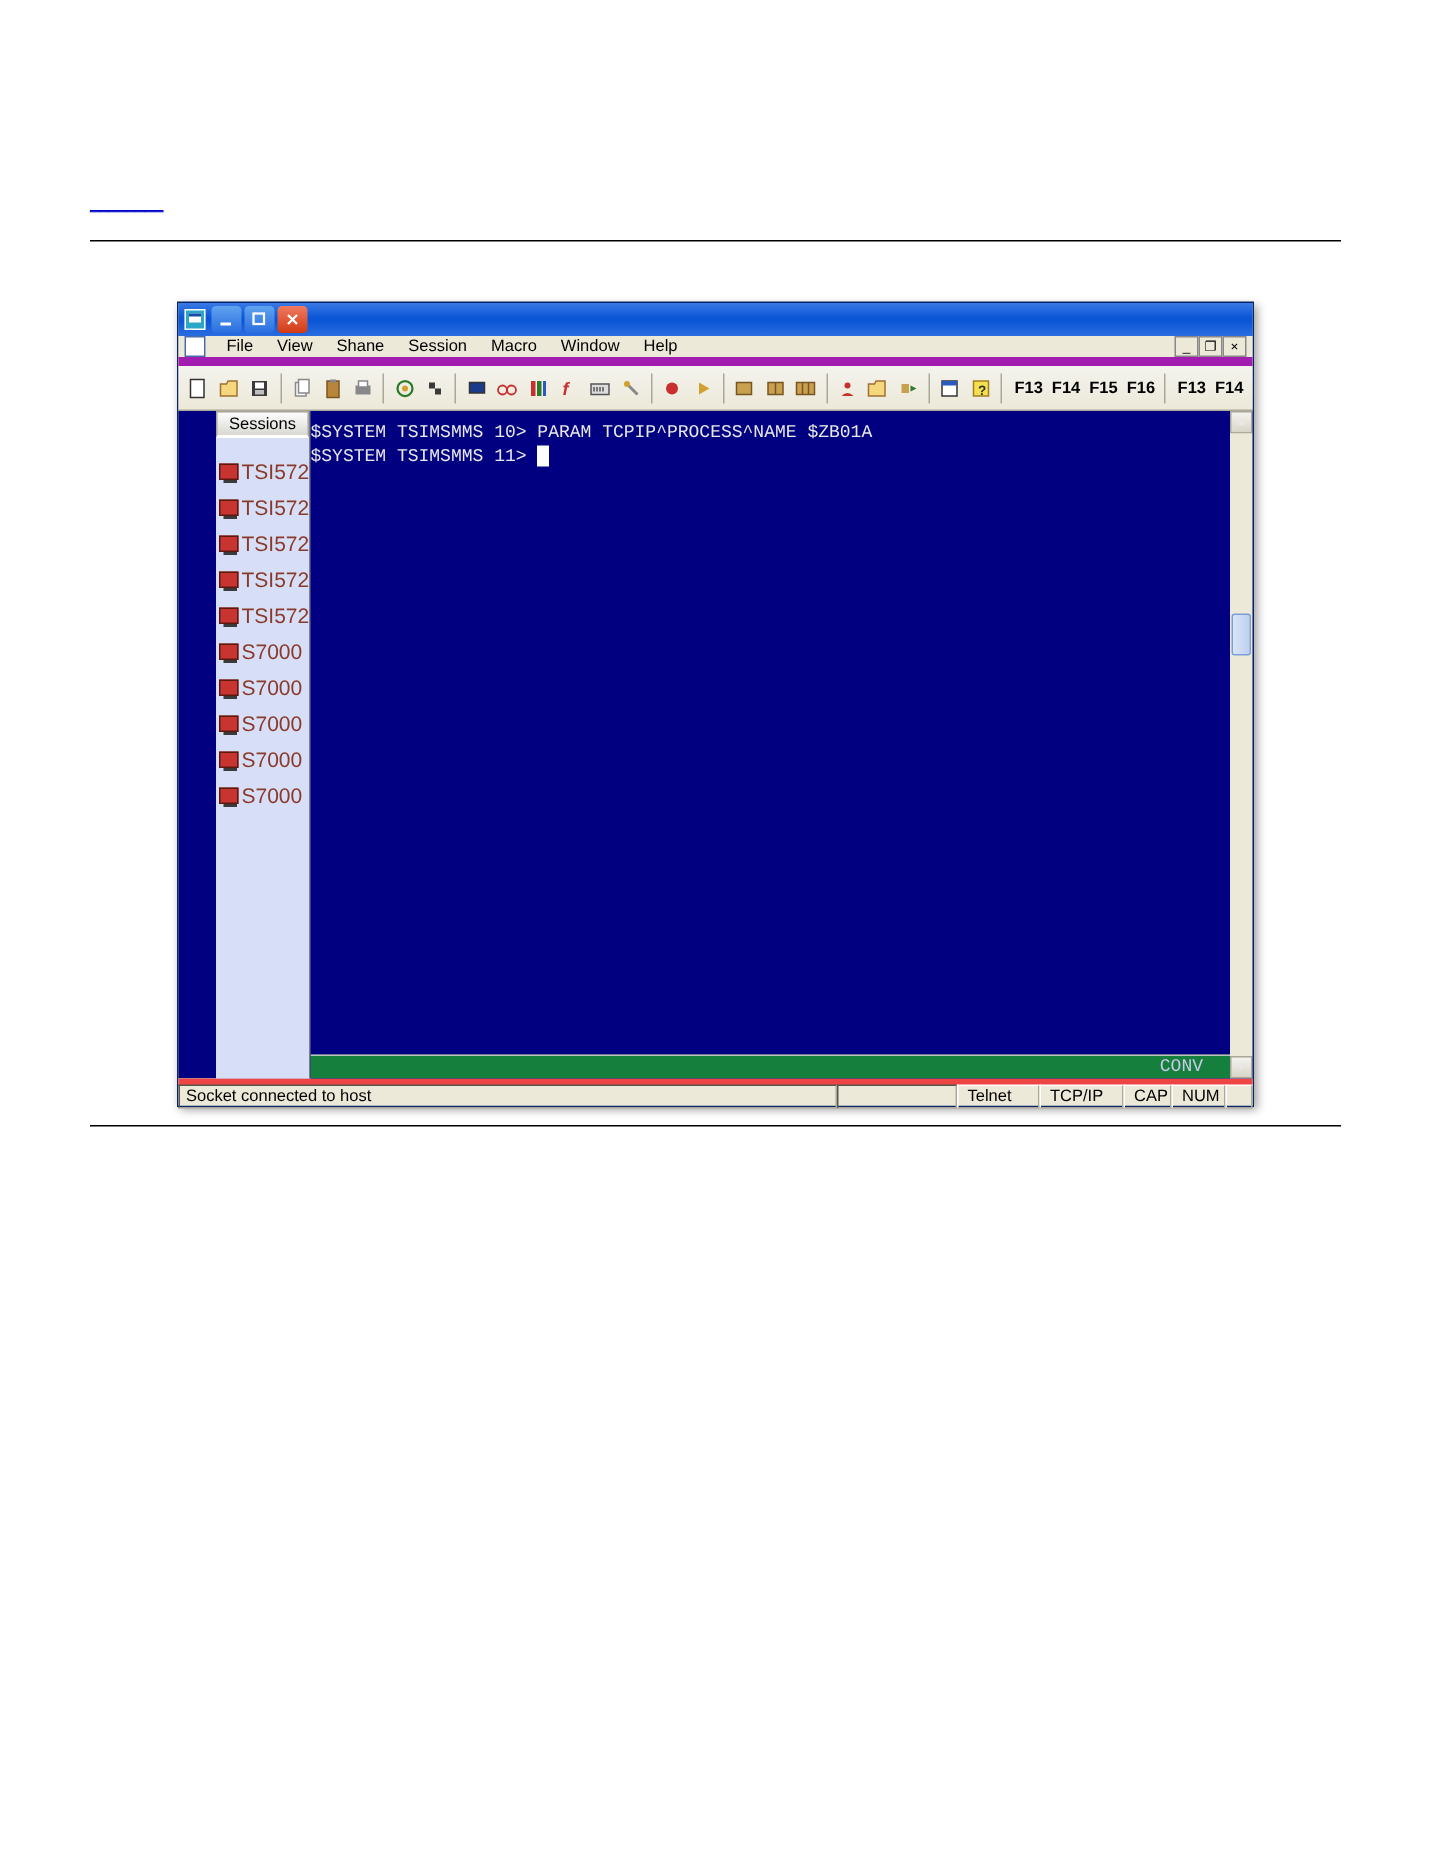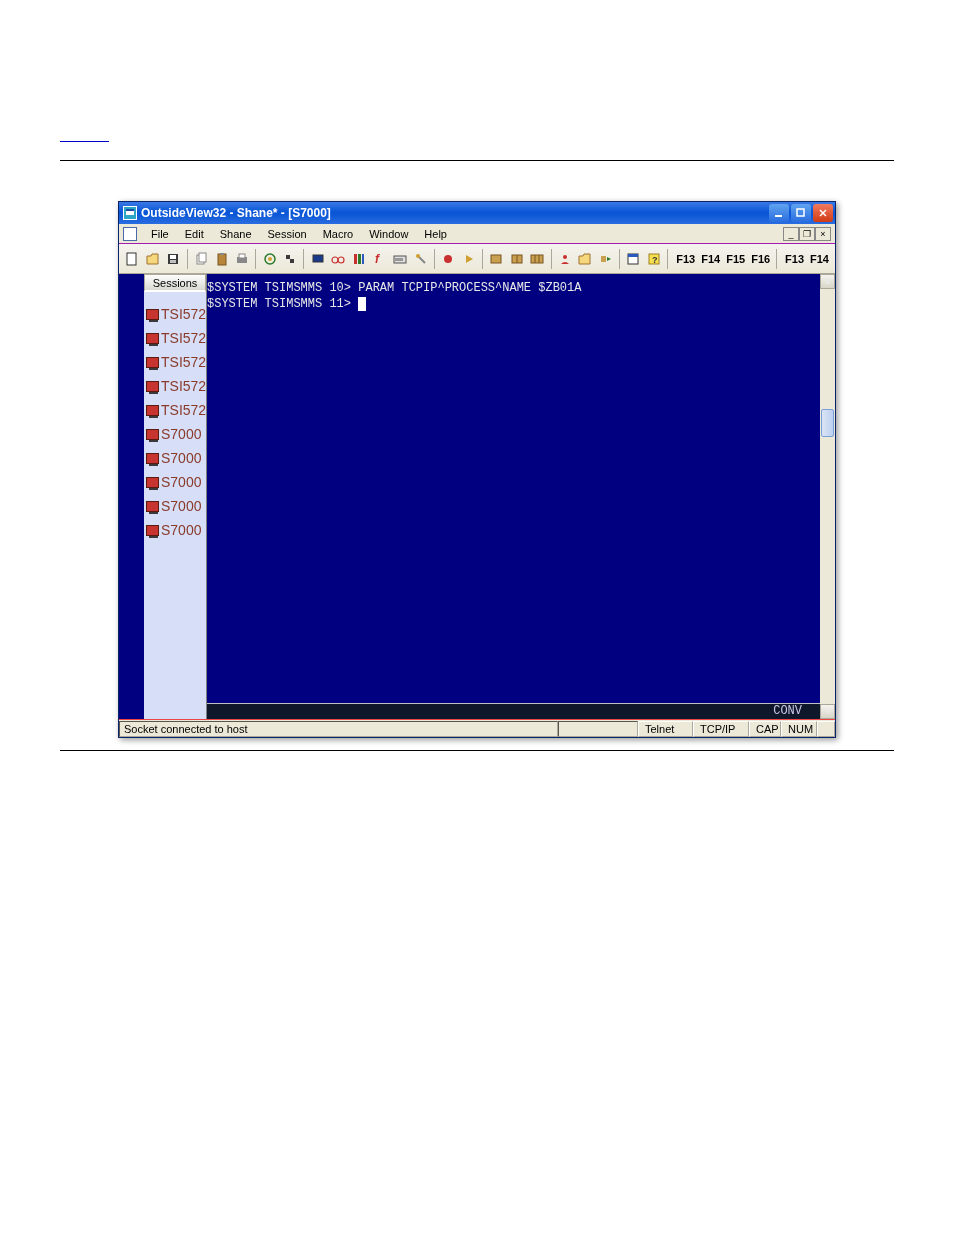--- a/index.html
+++ b/index.html
@@ -73,21 +73,21 @@
   .winbtn.min { background: linear-gradient(to bottom, #5fa3ef, #2a6de0); }
   .winbtn.max { background: linear-gradient(to bottom, #5fa3ef, #2a6de0); }
   .winbtn.close { background: linear-gradient(to bottom, #f07a60, #d13a13); }
 
   .menubar {
     height: 20px;
     background: #ece9d8;
     display: flex;
     align-items: center;
     padding: 0 4px;
-    border-bottom: 1px solid #a21caf;
+    border-bottom: 6px solid #a21caf;
     font-size: 11px;
     position: relative;
   }
   .menubar .doc-icon {
     width: 14px; height: 14px;
     background: #fff;
     border: 1px solid #4a6ba8;
     margin-right: 6px;
   }
   .menu-item {
@@ -201,21 +201,21 @@
     width: 8px; height: 14px;
     background: #fff;
     vertical-align: text-bottom;
   }
   .term-footer {
     position: absolute;
     bottom: 0; left: 0; right: 15px;
     height: 16px;
     border-top: 1px solid #c0c0c0;
     display: flex;
-    background: #0f172a;
+    background: #15803d;
   }
   .term-footer .conv {
     margin-left: auto;
     color: #c8c8e8;
     font-family: 'Courier New', monospace;
     font-size: 12px;
     padding-right: 18px;
   }
   .scrollbar-v {
     position: absolute;
@@ -245,21 +245,21 @@
     height: 28px;
     background: linear-gradient(to right, #dbe4f5, #bcd0f0);
     border: 1px solid #7a9fd8;
     border-radius: 2px;
     cursor: pointer;
   }
 
   .statusbar {
     height: 18px;
     background: #ece9d8;
-    border-top: 1px solid #ef4444;
+    border-top: 5px solid #ef4444;
     display: flex;
     align-items: center;
     font-size: 11px;
   }
   .status-cell {
     border: 1px solid #aca899;
     border-top-color: #fff;
     border-left-color: #fff;
     height: 16px;
     padding: 0 6px;
@@ -278,21 +278,20 @@
 
   <div class="app-window">
 
     <div class="titlebar">
       <div class="title-icon">
         <svg viewBox="0 0 10 10">
             <rect x="1" y="1" width="8" height="6" fill="#fff"></rect>
             <rect x="1" y="1" width="8" height="2" fill="#1a4aa8"></rect>
           </svg>
       </div>
-      <div class="title-text">OutsideView32 - Shane* - [S7000]</div>
       <div class="winbtns">
         <div class="winbtn min">
           <svg width="10" height="10">
               <rect x="1" y="7" width="7" height="2" fill="#fff"></rect>
             </svg>
         </div>
         <div class="winbtn max">
           <svg width="10" height="10">
               <rect x="1" y="1" width="7" height="7" fill="none" stroke="#fff" stroke-width="1.5"></rect>
             </svg>
@@ -302,21 +301,21 @@
               <line x1="2" y1="2" x2="8" y2="8" stroke="#fff" stroke-width="1.5"></line>
               <line x1="8" y1="2" x2="2" y2="8" stroke="#fff" stroke-width="1.5"></line>
             </svg>
         </div>
       </div>
     </div>
 
     <div class="menubar">
       <div class="doc-icon"></div>
       <div class="menu-item">File</div>
-      <div class="menu-item">Edit</div>
+      <div class="menu-item">View</div>
       <div class="menu-item">Shane</div>
       <div class="menu-item">Session</div>
       <div class="menu-item">Macro</div>
       <div class="menu-item">Window</div>
       <div class="menu-item">Help</div>
       <div class="mdi-btns">
         <div class="mb">_</div>
         <div class="mb">❐</div>
         <div class="mb">×</div>
       </div>

